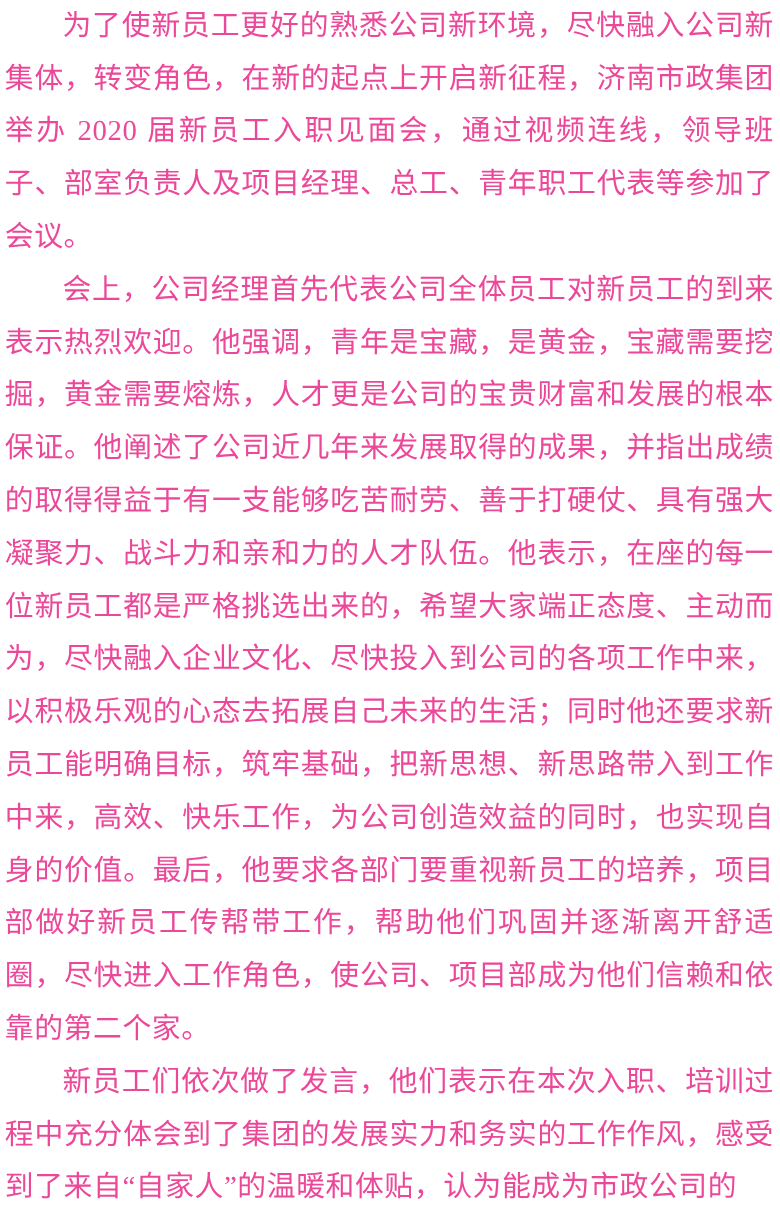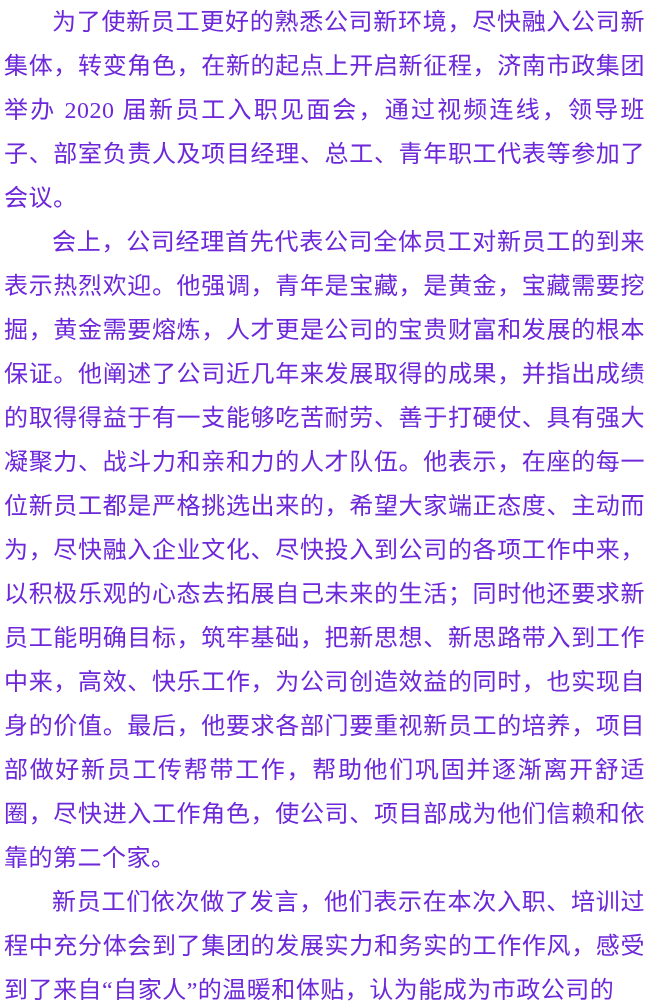--- a/index.html
+++ b/index.html
@@ -11,21 +11,21 @@
     width: 650px;
     height: 1008px;
     overflow: hidden;
   }
   .document-page {
     box-sizing: border-box;
     width: 650px;
     height: 1008px;
     padding: 0 5px 0 4px;
     background: #ffffff;
-    color: #6d28d9;
+    color: #ec4899;
     font-family: "Liberation Serif", "DejaVu Serif", serif;
     font-size: 24px;
     line-height: 44px;
     text-align: justify;
     letter-spacing: 0.5px;
   }
   .document-page p {
     margin: 0;
     padding: 0;
     text-indent: 2em;

